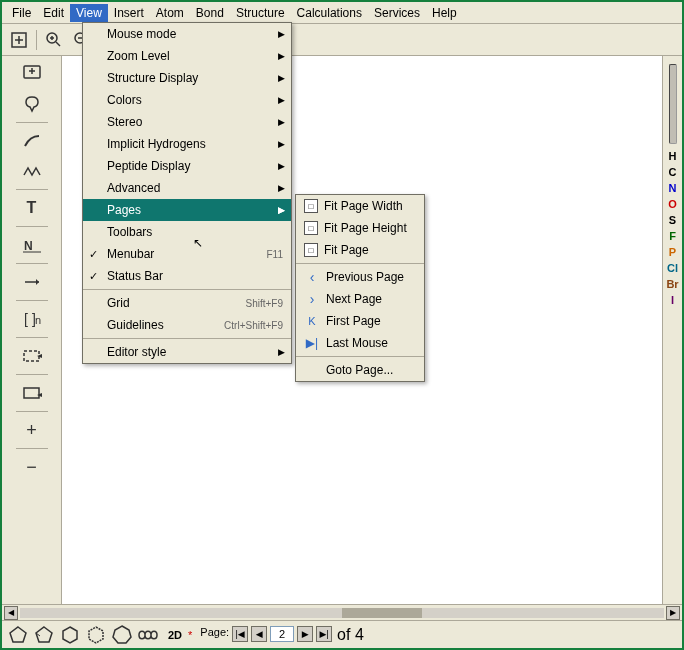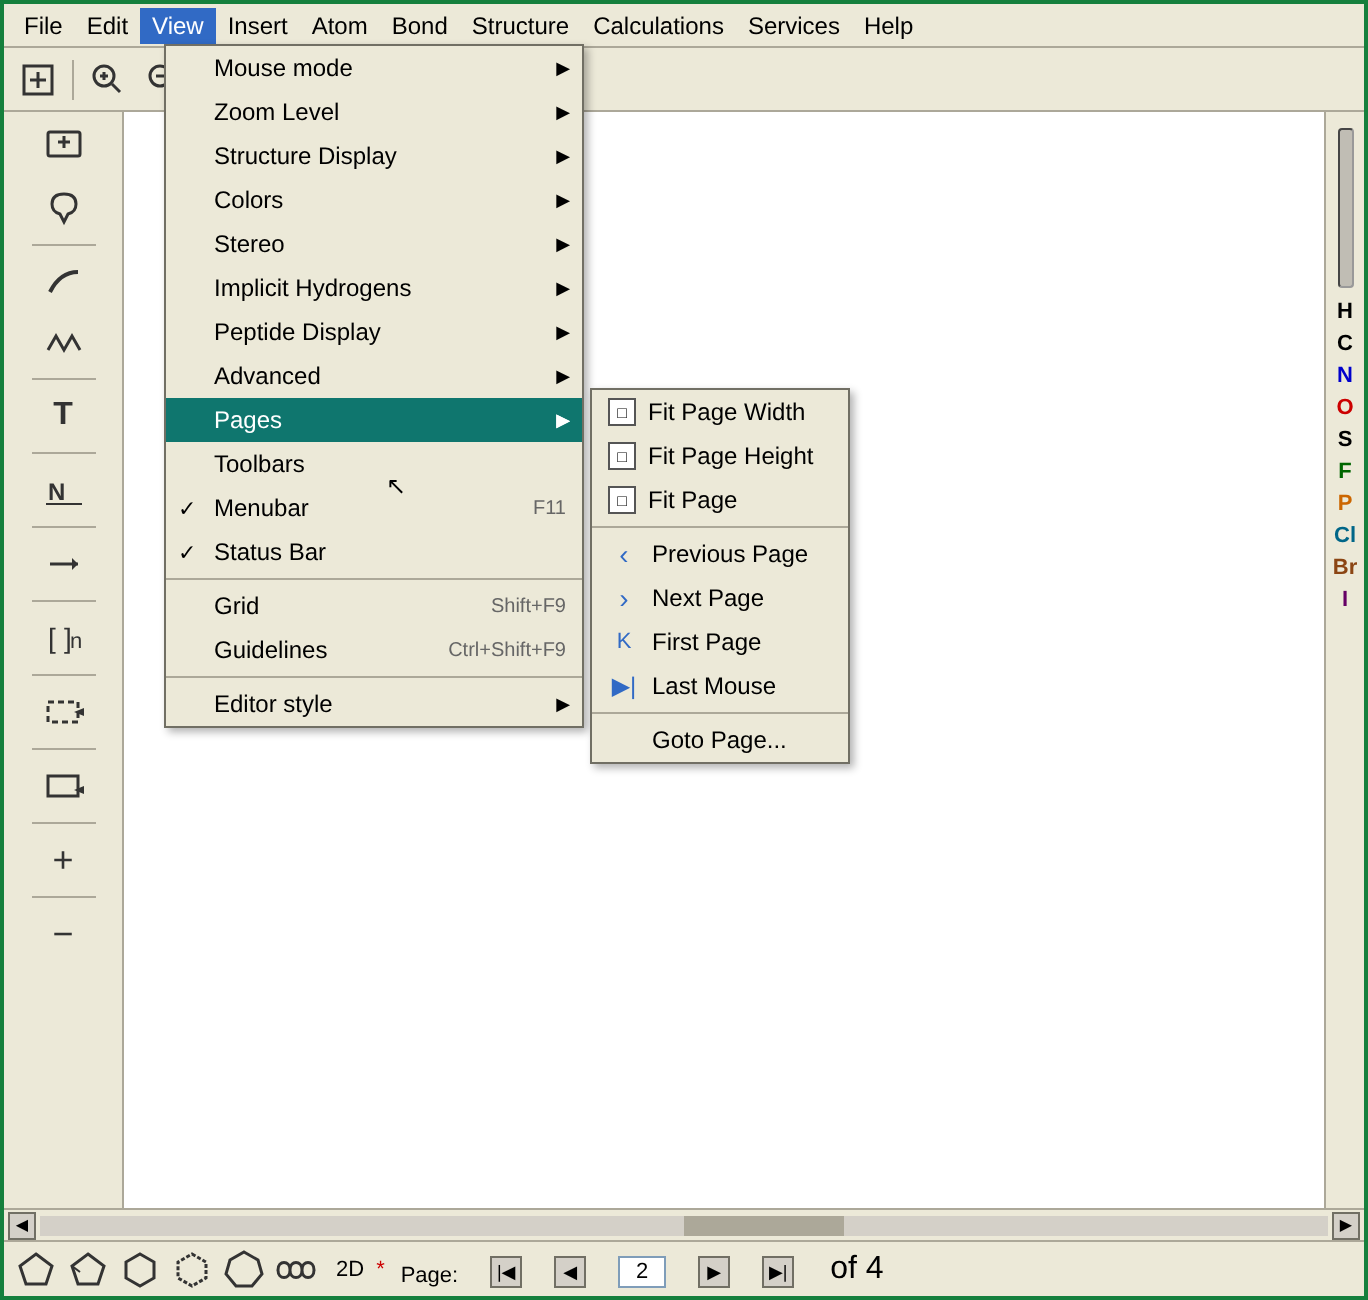--- a/index.html
+++ b/index.html
@@ -306,22 +306,22 @@
       cursor: pointer;
       display: flex;
       align-items: center;
       justify-content: center;
       border: 1px solid transparent;
     }
 
     
     .page-nav {
       display: flex;
-      align-items: flex-end;
-      gap: 16px;
+      align-items: flex-start;
+      gap: 3px;
       font-size: 12px;
     }
     .page-nav-btn {
       width: 16px;
       height: 16px;
       background: #d4d0c8;
       border: 1px solid #716f64;
       cursor: pointer;
       display: flex;
       align-items: center;
@@ -522,21 +522,21 @@
         </svg>
       </div>
 
       <div class="mol-btn">
         <svg width="22" height="20" viewBox="0 0 22 20">
           <path d="M2,10 C2,5 8,5 8,10 C8,15 14,15 14,10 C14,5 20,5 20,10 C20,15 14,15 14,10 C14,5 8,5 8,10 C8,15 2,15 2,10 Z" fill="none" stroke="#333" stroke-width="1.5"></path>
         </svg>
       </div>
     </div>
 
-    <div style="margin-left:4px; font-size:11px; font-weight:normal;">2D</div>
+    <div style="margin-left:4px; font-size:11px; font-weight:bold;">2D</div>
     <div style="font-size:11px; color:#cc0000; margin-left:2px;">*</div>
 
     <div class="page-nav" style="margin-left:4px;">
       <span style="font-size:11px;">Page:</span>
       <div class="page-nav-btn">|◀</div>
       <div class="page-nav-btn">◀</div>
       <input class="page-input" type="text" value="2" style="">
       <div class="page-nav-btn">▶</div>
       <div class="page-nav-btn">▶|</div>
       <span style="font-size:16px; margin-left:2px;">of 4</span>

